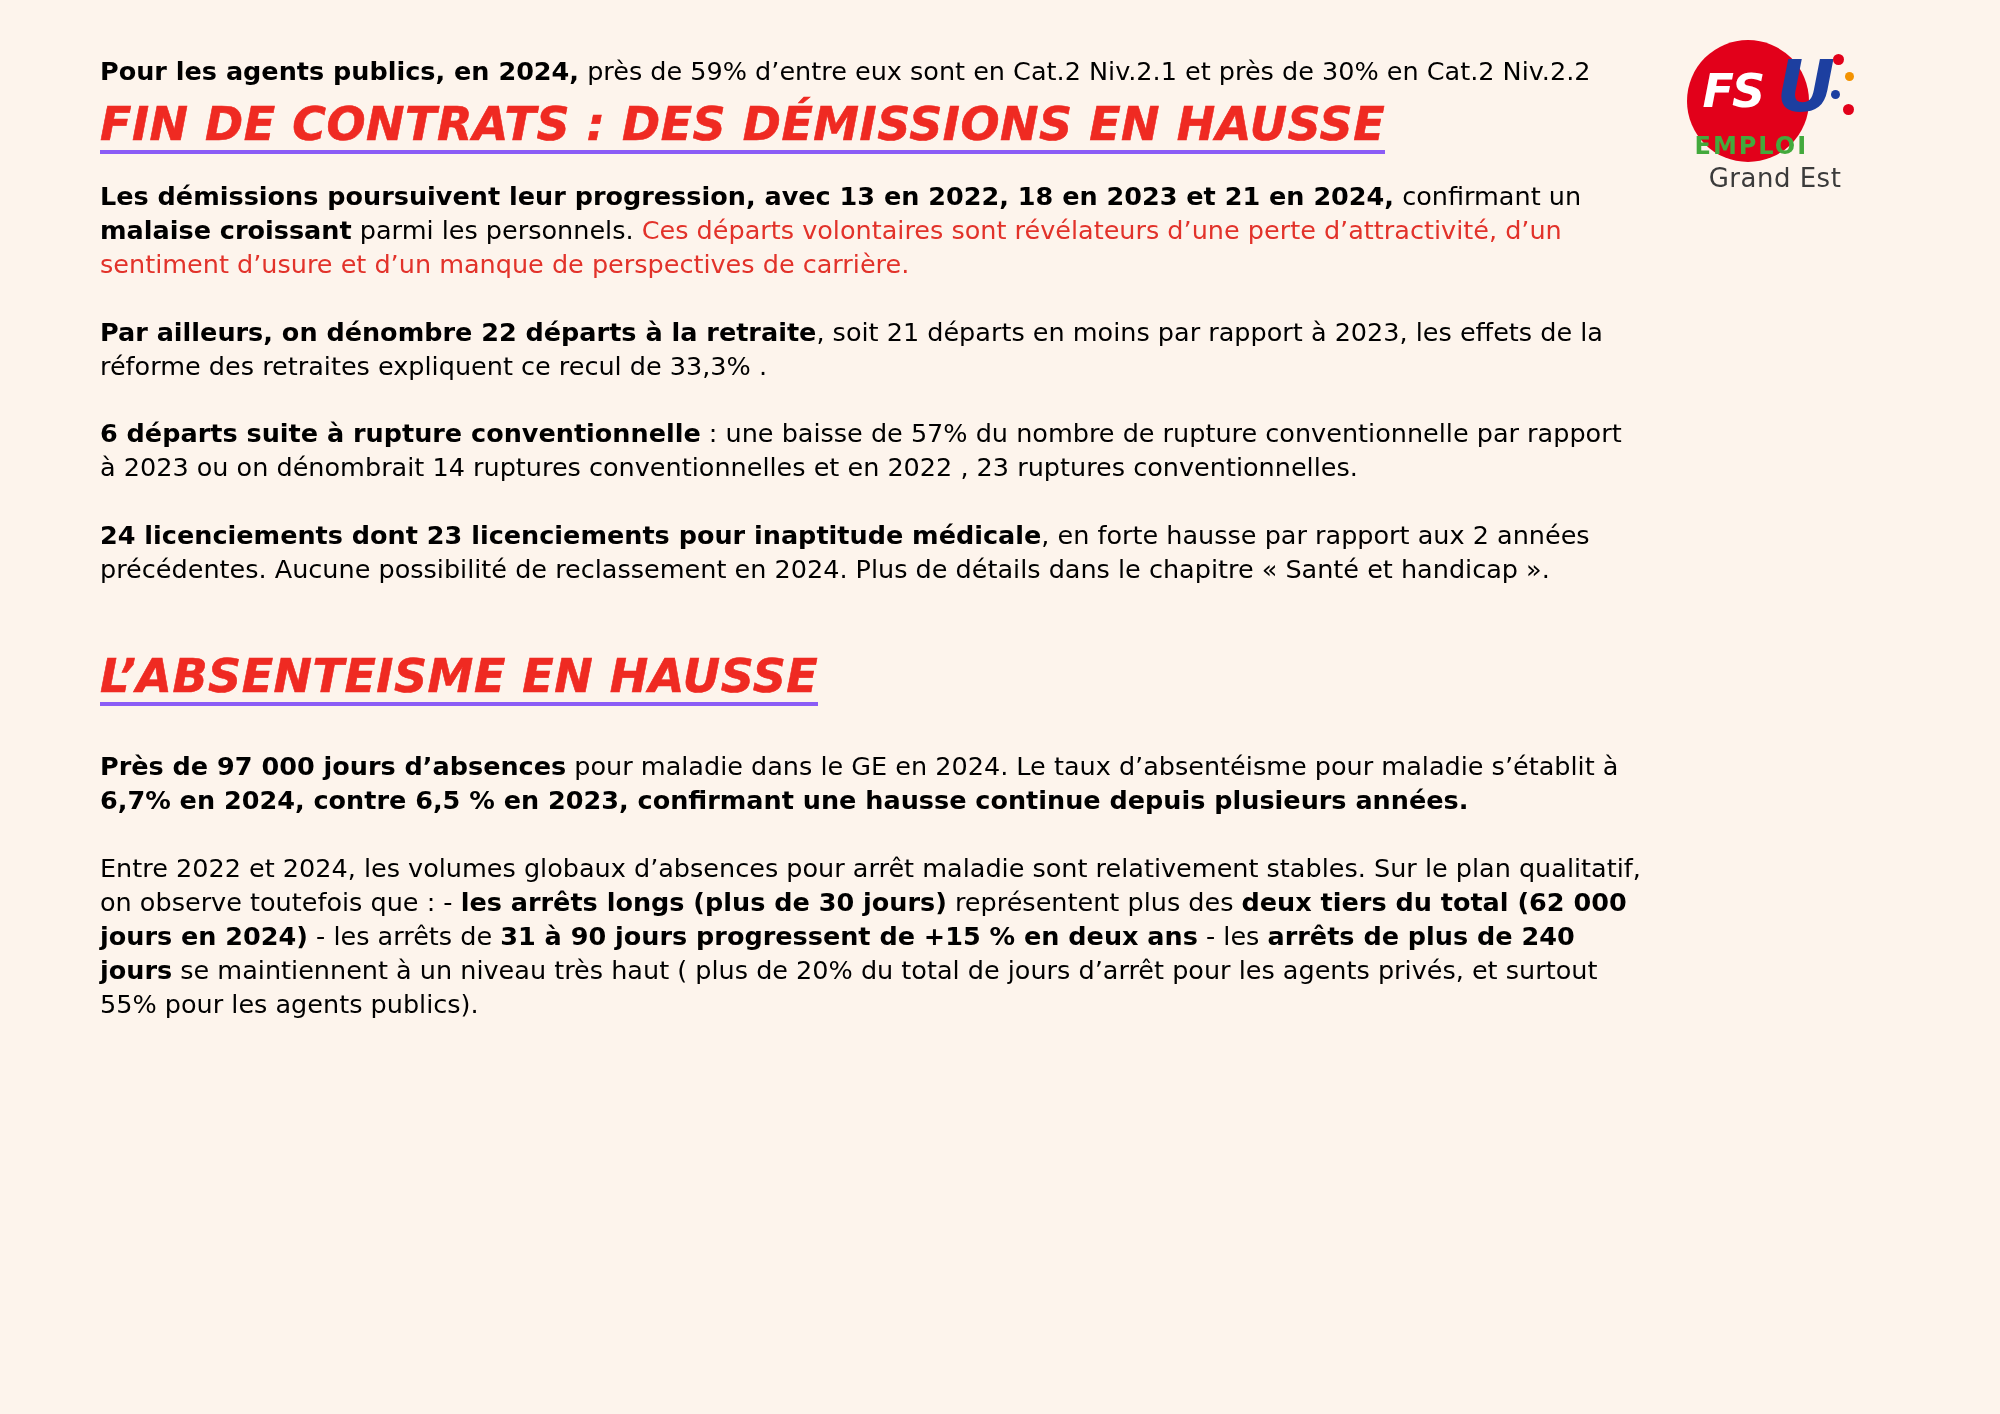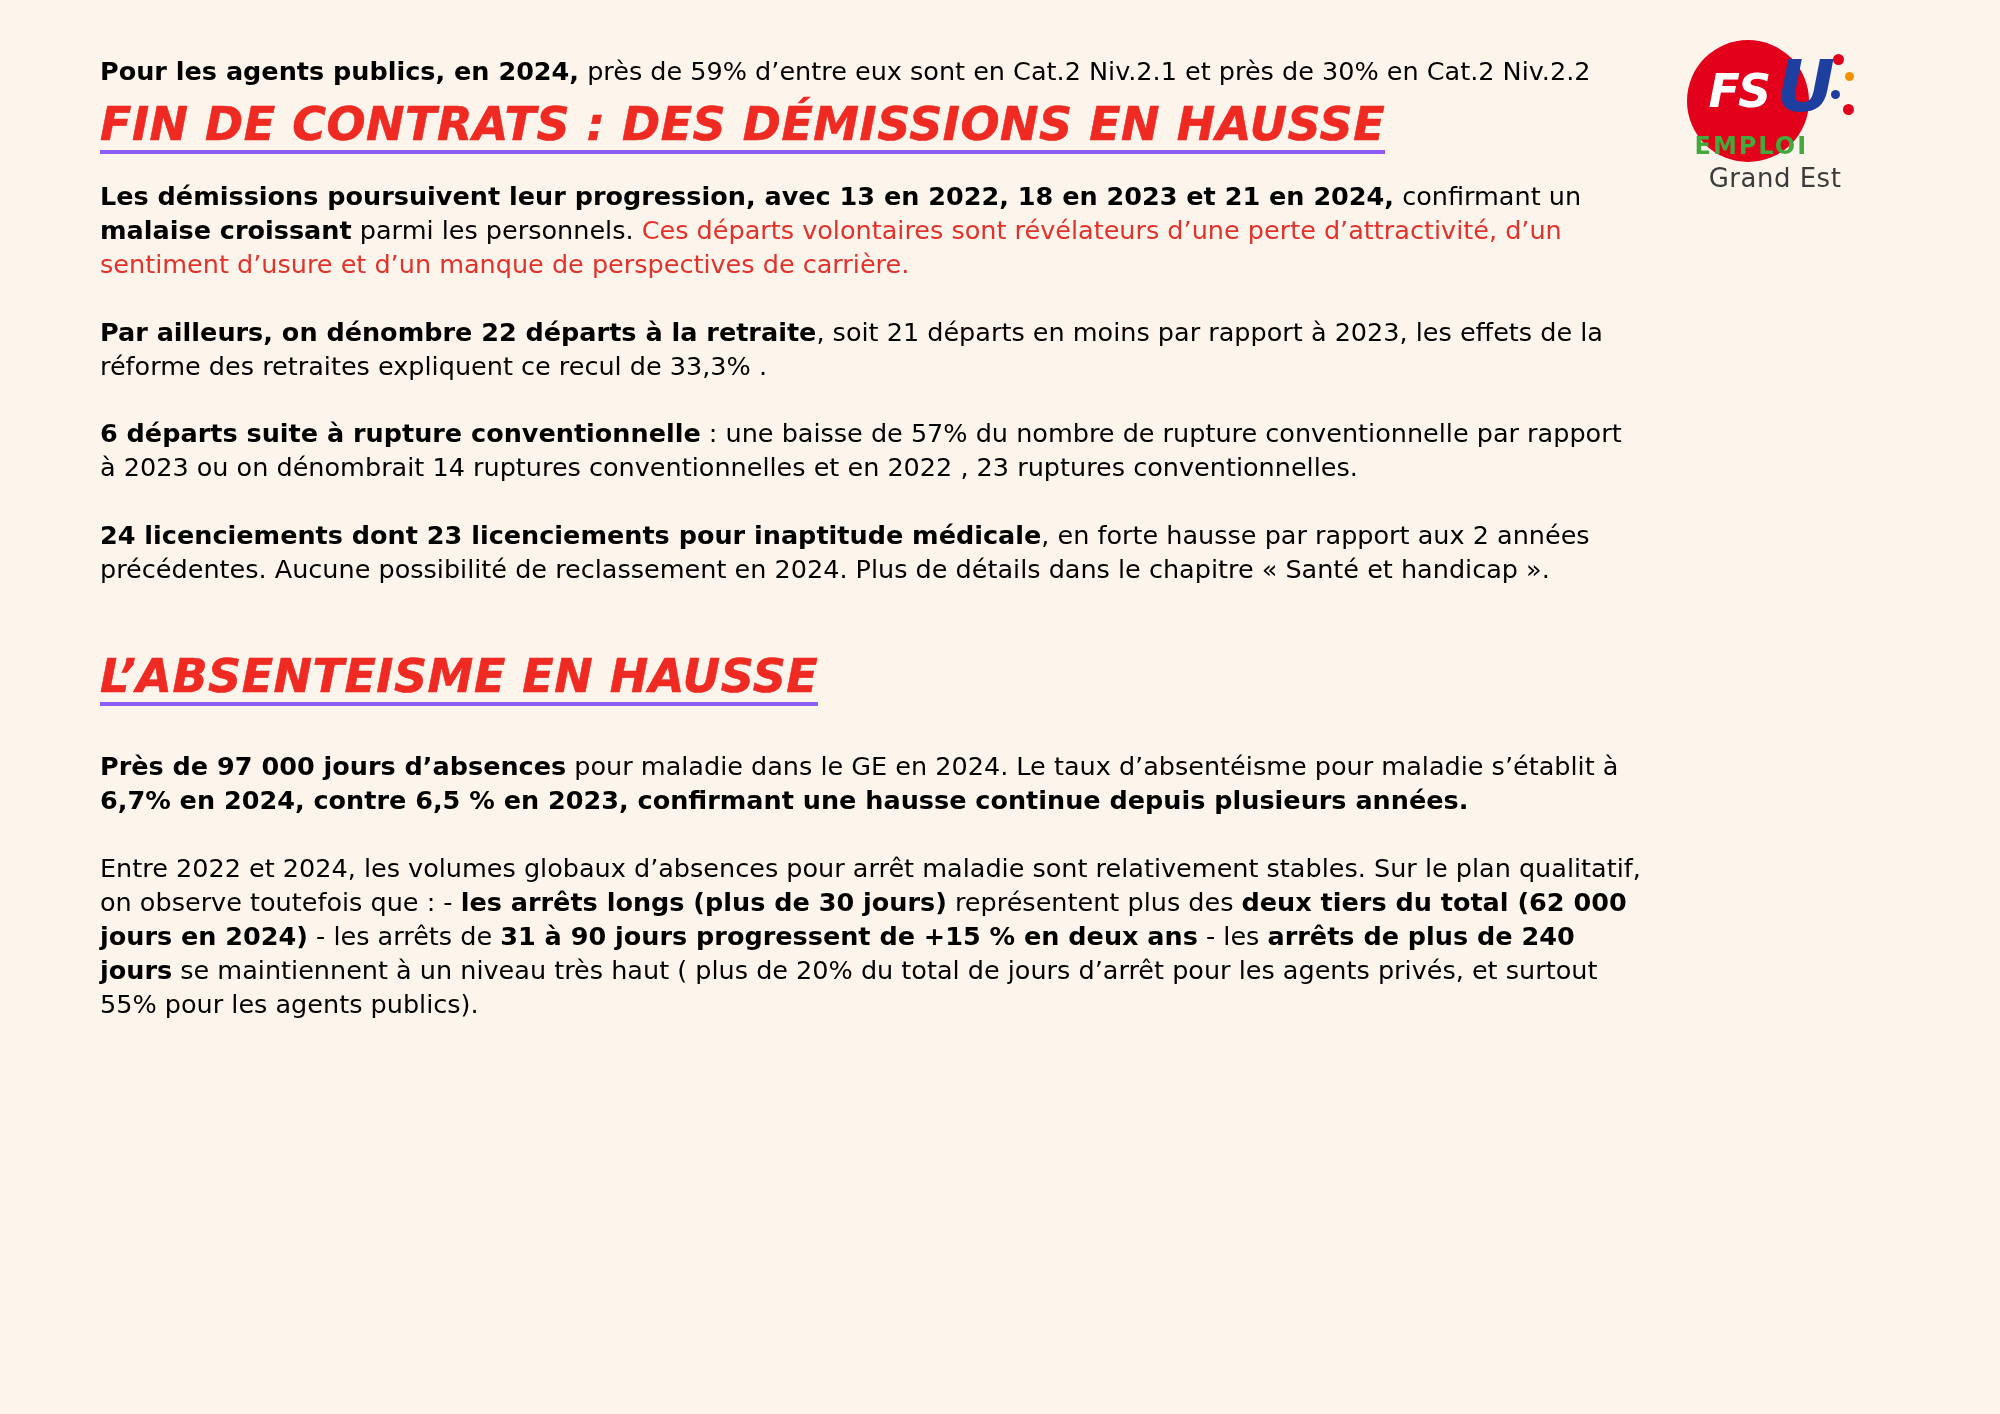--- a/index.html
+++ b/index.html
@@ -40,21 +40,21 @@
     position: absolute;
     left: 14px;
     top: 2px;
     width: 122px;
     height: 122px;
     border-radius: 50%;
     background: #e2001a;
   }
   .logo-fs {
     position: absolute;
-    left: 36px;
+    left: 30px;
     top: 26px;
     font-family: "DejaVu Sans", sans-serif;
     font-weight: bold;
     font-style: italic;
     font-size: 46px;
     color: #ffffff;
     letter-spacing: -2px;
   }
   .logo-u {
     position: absolute;

